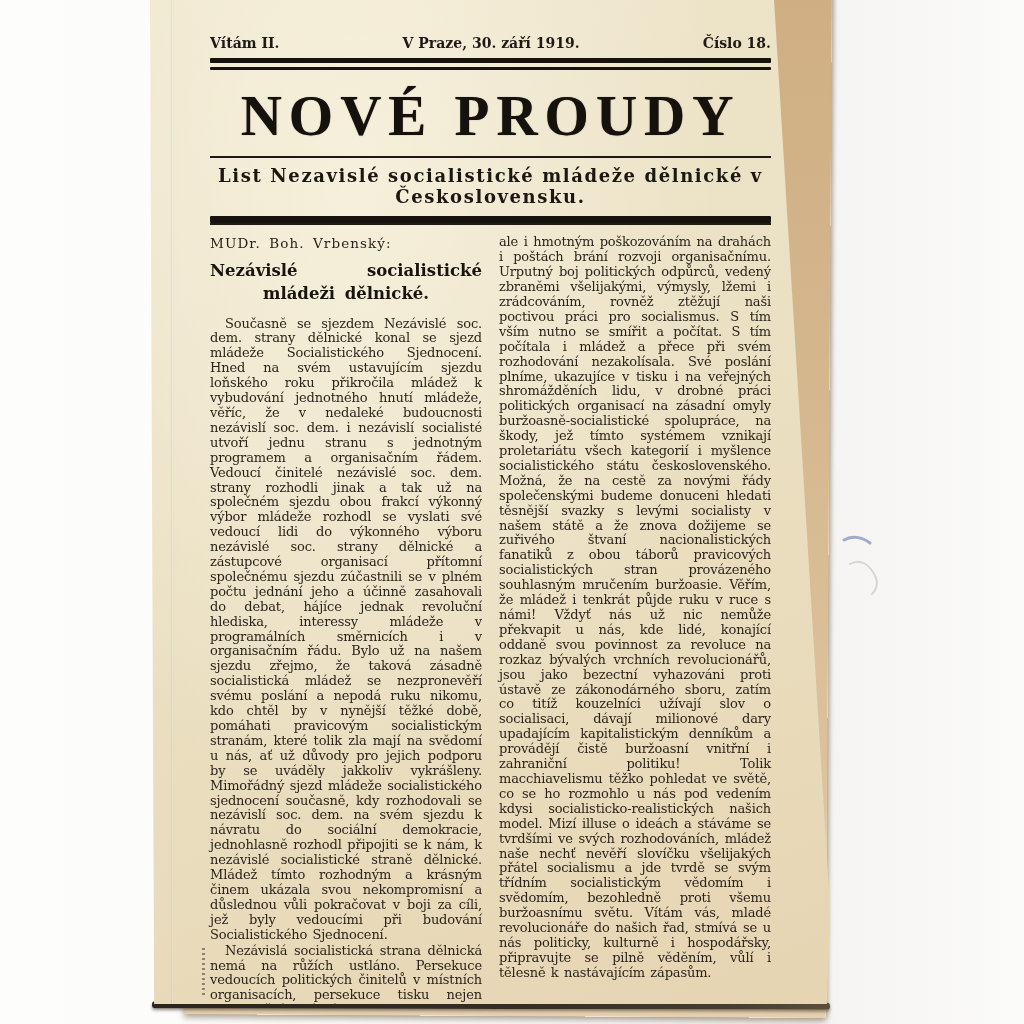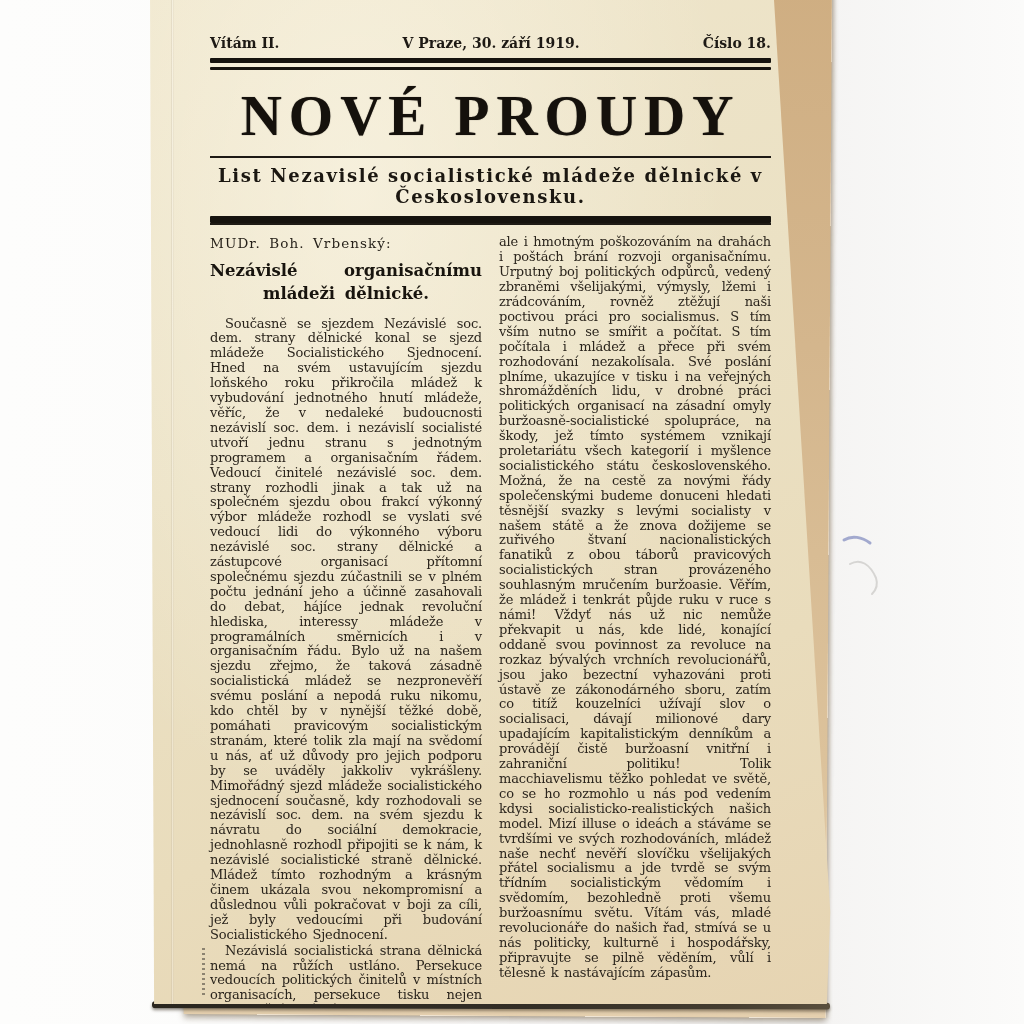--- a/index.html
+++ b/index.html
@@ -124,21 +124,21 @@
       <div class="masthead">NOVÉ PROUDY</div>
       <div class="masthead-rule"></div>
       <div class="subtitle">List Nezavislé socialistické mládeže dělnické v Československu.</div>
       <div class="thick-rule"></div>
 
       <div class="thin-rule"></div>
 
       <div class="columns">
         <div class="col">
           <div class="author">MUDr. Boh. Vrbenský:</div>
-          <div class="article-title">Nezávislé organisačnímu mládeži dělnické.</div>
+          <div class="article-title">Nezávislé socialistické mládeži dělnické.</div>
           <p class="body-text indent">Současně se sjezdem Nezávislé soc. dem. strany dělnické konal se sjezd mládeže Socialistického Sjednocení. Hned na svém ustavujícím sjezdu loňského roku přikročila mládež k vybudování jednotného hnutí mládeže, věříc, že v nedaleké budoucnosti nezávislí soc. dem. i nezávislí socialisté utvoří jednu stranu s jednotným programem a organisačním řádem. Vedoucí činitelé nezávislé soc. dem. strany rozhodli jinak a tak už na společném sjezdu obou frakcí výkonný výbor mládeže rozhodl se vyslati své vedoucí lidi do výkonného výboru nezávislé soc. strany dělnické a zástupcové organisací přítomní společnému sjezdu zúčastnili se v plném počtu jednání jeho a účinně zasahovali do debat, hájíce jednak revoluční hlediska, interessy mládeže v programálních směrnicích i v organisačním řádu. Bylo už na našem sjezdu zřejmo, že taková zásadně socialistická mládež se nezpronevěří svému poslání a nepodá ruku nikomu, kdo chtěl by v nynější těžké době, pomáhati pravicovým socialistickým stranám, které tolik zla mají na svědomí u nás, ať už důvody pro jejich podporu by se uváděly jakkoliv vykrášleny. Mimořádný sjezd mládeže socialistického sjednocení současně, kdy rozhodovali se nezávislí soc. dem. na svém sjezdu k návratu do sociální demokracie, jednohlasně rozhodl připojiti se k nám, k nezávislé socialistické straně dělnické. Mládež tímto rozhodným a krásným činem ukázala svou nekompromisní a důslednou vůli pokračovat v boji za cíli, jež byly vedoucími při budování Socialistického Sjednocení.</p>
           <p class="body-text indent">Nezávislá socialistická strana dělnická nemá na růžích ustláno. Persekuce vedoucích politických činitelů v místních organisacích, persekuce tisku nejen konfiskačním násilím,</p>
 
         </div>
         <div class="col">
           <p class="body-text">ale i hmotným poškozováním na drahách i poštách brání rozvoji organisačnímu. Urputný boj politických odpůrců, vedený zbraněmi všelijakými, výmysly, lžemi i zrádcováním, rovněž ztěžují naši poctivou práci pro socialismus. S tím vším nutno se smířit a počítat. S tím počítala i mládež a přece při svém rozhodování nezakolísala. Své poslání plníme, ukazujíce v tisku i na veřejných shromážděních lidu, v drobné práci politických organisací na zásadní omyly buržoasně-socialistické spolupráce, na škody, jež tímto systémem vznikají proletariátu všech kategorií i myšlence socialistického státu československého. Možná, že na cestě za novými řády společenskými budeme donuceni hledati těsnější svazky s levými socialisty v našem státě a že znova dožijeme se zuřivého štvaní nacionalistických fanatiků z obou táborů pravicových socialistických stran provázeného souhlasným mručením buržoasie. Věřím, že mládež i tenkrát půjde ruku v ruce s námi! Vždyť nás už nic nemůže překvapit u nás, kde lidé, konající oddaně svou povinnost za revoluce na rozkaz bývalých vrchních revolucionářů, jsou jako bezectní vyhazováni proti ústavě ze zákonodárného sboru, zatím co titíž kouzelníci užívají slov o socialisaci, dávají milionové dary upadajícím kapitalistickým denníkům a provádějí čistě buržoasní vnitřní i zahraniční politiku! Tolik macchiavelismu těžko pohledat ve světě, co se ho rozmohlo u nás pod vedením kdysi socialisticko-realistických našich model. Mizí illuse o ideách a stáváme se tvrdšími ve svých rozhodováních, mládež naše nechť nevěří slovíčku všelijakých přátel socialismu a jde tvrdě se svým třídním socialistickým vědomím i svědomím, bezohledně proti všemu buržoasnímu světu. Vítám vás, mladé revolucionáře do našich řad, stmívá se u nás politicky, kulturně i hospodářsky, připravujte se pilně věděním, vůlí i tělesně k nastávajícím zápasům.</p>
         </div>
       </div>
 
     </div>

